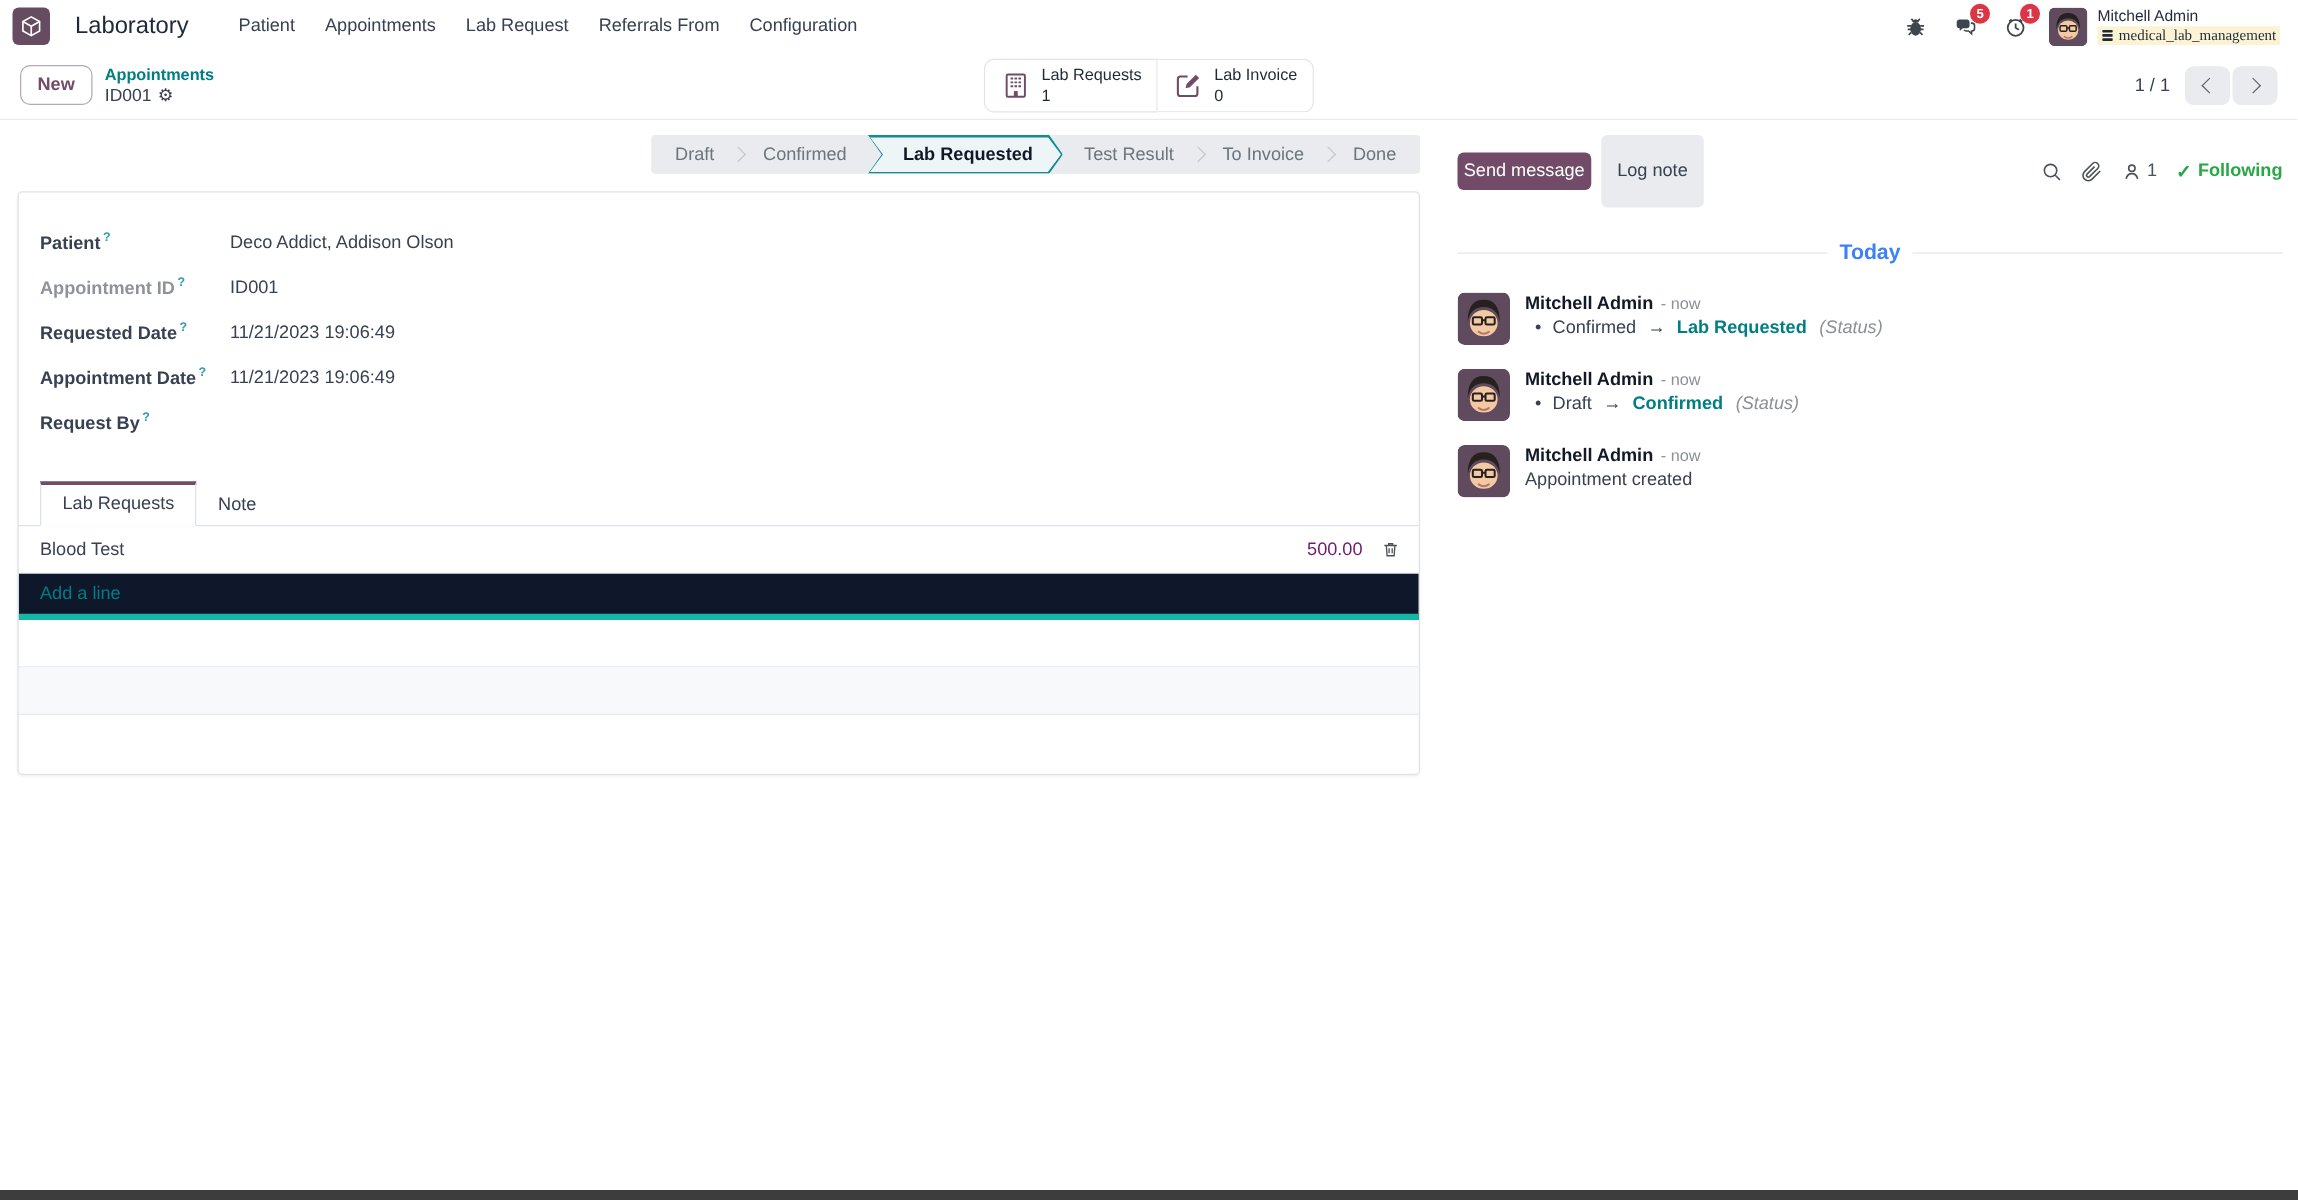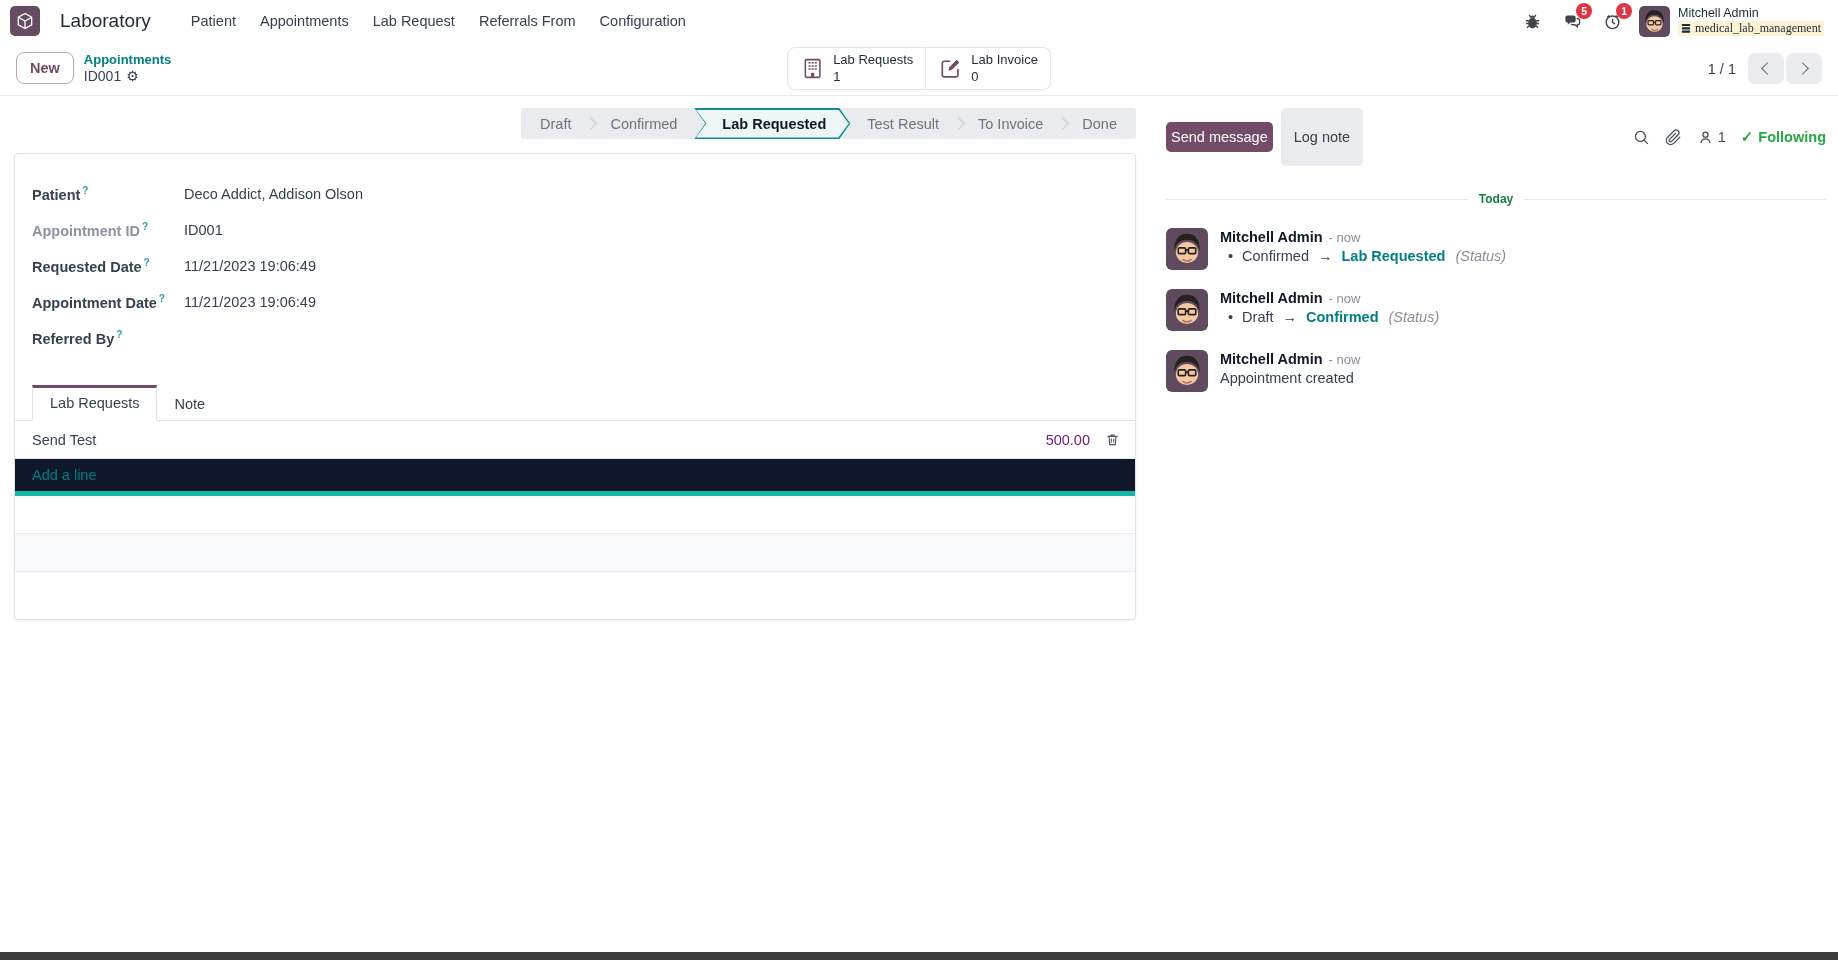--- a/index.html
+++ b/index.html
@@ -108,21 +108,21 @@
   .btn-lognote { background:#e9ebee; color:#374151; border:none; border-radius:5px; padding:21px 13px; font-size:14.5px; cursor:pointer; }
   .chatter-icons { margin-left:auto; display:flex; align-items:center; gap:15px; }
   .chatter-icons .ic { display:flex; align-items:center; gap:4px; cursor:pointer; color:#4b5156; }
   .chatter-icons svg { width:17px; height:17px; }
   .follower-count { font-size:14.5px; color:#4b5156; }
   .following { display:flex; align-items:center; gap:5px; color:#28a745; font-weight:bold; cursor:pointer; }
   .check-glyph { font-size:15px; font-weight:bold; }
 
   .date-divider { display:flex; align-items:center; gap:10px; margin:26px 0 18px 0; }
   .date-divider .line { flex:1; height:1px; background:#e5e7eb; }
-  .date-label { color:#15803d; font-weight:bold; font-size:12px; }
+  .date-label { color:#3b82f6; font-weight:bold; font-size:17px; }
 
   .message { display:flex; gap:12px; margin-bottom:11px; padding:4px 0; }
   .avatar.msg { width:42px; height:42px; }
   .msg-content { display:flex; flex-direction:column; gap:3px; padding-top:1px; }
   .msg-head { display:flex; align-items:baseline; gap:6px; }
   .msg-author { font-weight:bold; color:#111827; }
   .msg-time { color:#8b8f98; font-size:13px; }
   .msg-body { color:#374151; display:flex; align-items:baseline; gap:7px; }
   .bullet-glyph { margin:0 2px 0 8px; }
   .arrow-glyph { margin:0 2px; }
@@ -286,33 +286,33 @@
         </div>
         <div class="field-row">
           <span class="field-label"><span>Requested Date</span><sup class="help-sup">?</sup></span>
           <span class="field-value">11/21/2023 19:06:49</span>
         </div>
         <div class="field-row">
           <span class="field-label"><span>Appointment Date</span><sup class="help-sup">?</sup></span>
           <span class="field-value">11/21/2023 19:06:49</span>
         </div>
         <div class="field-row">
-          <span class="field-label"><span>Referred By</span><sup class="help-sup">?</sup></span>
+          <span class="field-label"><span>Request By</span><sup class="help-sup">?</sup></span>
           <span class="field-value"></span>
         </div>
       </div>
 
       <div class="notebook-tabs">
         <span class="tab active">Lab Requests</span>
         <span class="tab">Note</span>
       </div>
 
       <div class="lab-table">
         <div class="t-row">
-          <span class="t-col-test">Send Test</span>
+          <span class="t-col-test">Blood Test</span>
           <span class="t-col-cost">500.00</span>
           <span class="t-col-del">
             <button class="trash-btn">
               <svg viewBox="0 0 24 24" fill="none" stroke="#495057" stroke-width="1.7">
                 <path d="M4 7h16M9.5 7V4.8h5V7M6.5 7l1 13.2h9l1-13.2"></path>
                 <path d="M10 10.5v6.5M14 10.5v6.5"></path>
               </svg>
             </button>
           </span>
         </div>

